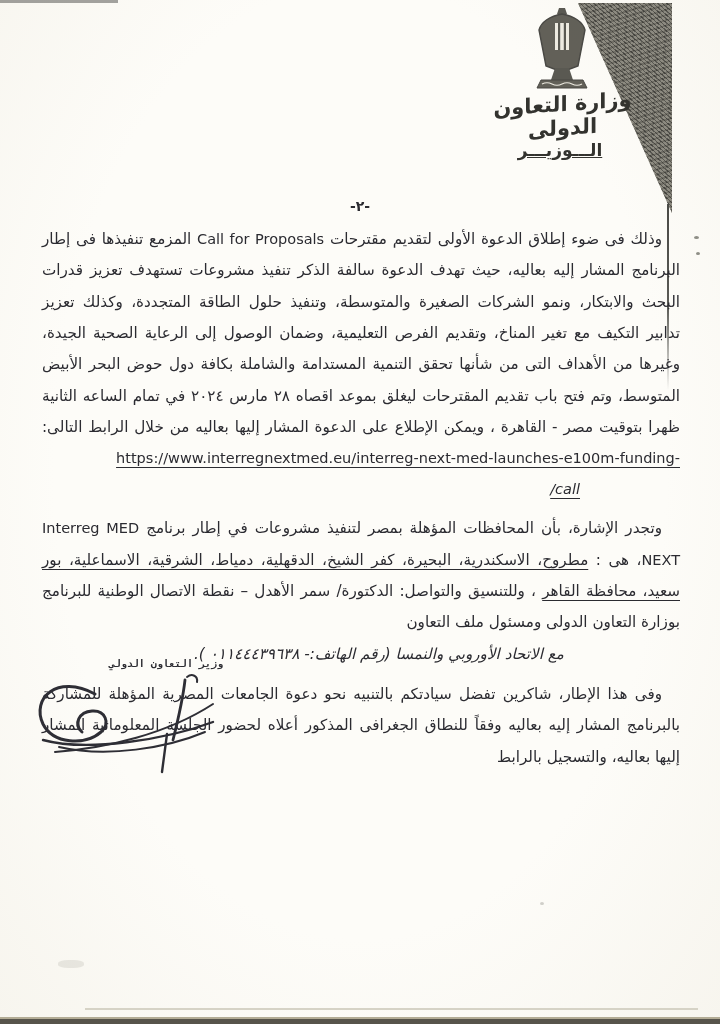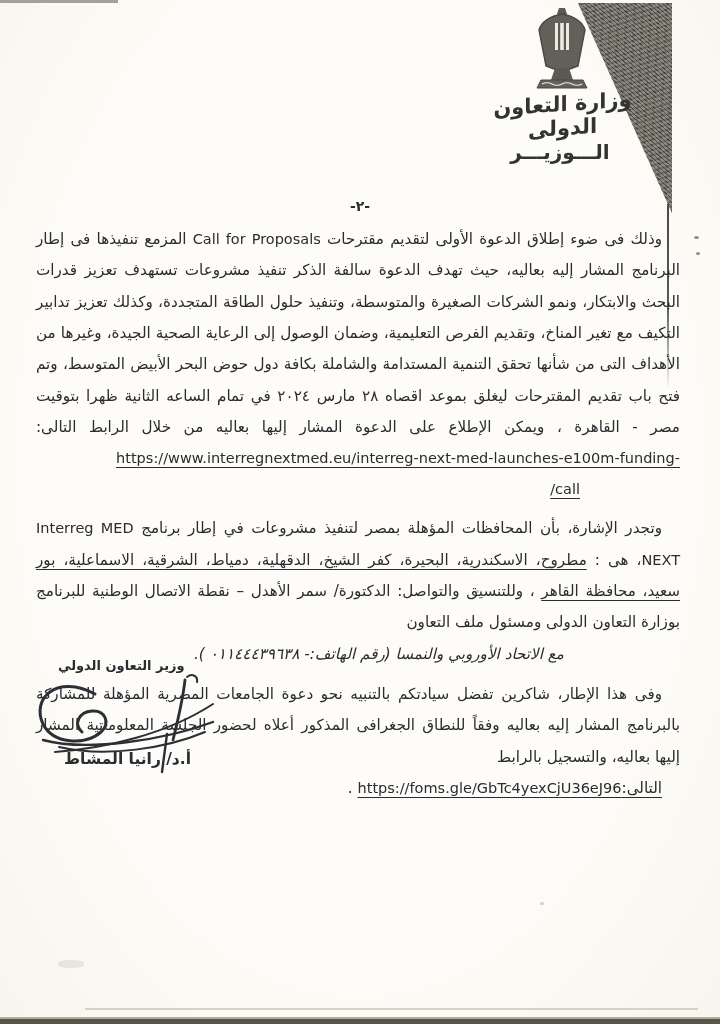--- a/index.html
+++ b/index.html
@@ -29,40 +29,40 @@
   .speck{position:absolute;background:#8e8e86;border-radius:50%;}
   
   .emblem{position:absolute;left:531px;top:6px;width:62px;height:84px;opacity:.92;}
   .ministry-name{
     position:absolute;left:480px;top:92px;width:165px;
     font-weight:700;font-size:21px;text-align:center;direction:rtl;
     transform:rotate(-4deg) skewX(-4deg);letter-spacing:.5px;color:#33332f;
   }
   .minister-title{
     position:absolute;left:505px;top:140px;width:110px;
-    font-weight:700;font-size:20px;text-align:center;direction:rtl;color:#33332f;
+    font-weight:700;font-size:17px;text-align:center;direction:rtl;color:#33332f;text-decoration:underline;
   }
   
   .page-number{position:absolute;left:0;right:0;top:198px;text-align:center;
     font-size:14px;font-weight:600;}
-  .letter{position:absolute;right:40px;left:36px;top:224px;direction:rtl;
+  .letter{position:absolute;right:40px;left:42px;top:224px;direction:rtl;
     font-size:15.2px;line-height:2.06;text-align:justify;
     filter:blur(.18px);}
   .letter p{margin:0 0 9px 0;}
   .indent{text-indent:18px;}
   .u{text-decoration:underline;text-underline-offset:4px;}
   .latin{direction:ltr;unicode-bidi:embed;font-size:14.5px;}
-  .call-line{display:block;direction:ltr;text-align:right;padding-right:100px;}
+  .call-line{display:block;direction:ltr;text-align:right;padding-right:100px;font-style:italic;}
   .hang-line{display:block;padding-right:98px;font-style:italic;}
   .link-line{display:block;text-align:right;}
   .closing{position:absolute;left:0;right:0;top:612px;text-align:center;direction:rtl;
     font-weight:700;font-size:16px;color:#26262c;}
   
-  .sig-title{position:absolute;left:58px;top:658px;width:165px;text-align:left;
-    direction:rtl;font-weight:700;font-size:13px;}
+  .sig-title{position:absolute;left:58px;top:658px;width:165px;text-align:right;
+    direction:rtl;font-weight:700;font-size:10px;font-family:Liberation Mono, monospace;}
   .sig-svg{position:absolute;left:15px;top:672px;width:230px;height:105px;}
   .sig-name{position:absolute;left:45px;top:750px;width:165px;text-align:center;
     direction:rtl;font-weight:700;font-size:15.5px;}
 </style>
 </head>
 <body>
 
 <div class="sheet">
 
   <div class="top-strip"></div>
@@ -92,34 +92,32 @@
 
   <div class="letter">
     <p class="indent">
       <span>وذلك فى ضوء إطلاق الدعوة الأولى لتقديم مقترحات </span><span class="latin">Call for Proposals</span><span> المزمع تنفيذها فى إطار البرنامج المشار إليه بعاليه، حيث تهدف الدعوة سالفة الذكر تنفيذ مشروعات تستهدف تعزيز قدرات البحث والابتكار، ونمو الشركات الصغيرة والمتوسطة، وتنفيذ حلول الطاقة المتجددة، وكذلك تعزيز تدابير التكيف مع تغير المناخ، وتقديم الفرص التعليمية، وضمان الوصول إلى الرعاية الصحية الجيدة، وغيرها من الأهداف التى من شأنها تحقق التنمية المستدامة والشاملة بكافة دول حوض البحر الأبيض المتوسط، وتم فتح باب تقديم المقترحات ليغلق بموعد اقصاه ٢٨ مارس ٢٠٢٤ في تمام الساعه الثانية ظهرا بتوقيت مصر - القاهرة ، ويمكن الإطلاع على الدعوة المشار إليها بعاليه من خلال الرابط التالى: </span><span class="latin u">https://www.interregnextmed.eu/interreg-next-med-launches-e100m-funding-</span><span class="call-line u latin">/call</span>
     </p>
     <p class="indent">
       <span>وتجدر الإشارة، بأن المحافظات المؤهلة بمصر لتنفيذ مشروعات في إطار برنامج </span><span class="latin">Interreg MED NEXT</span><span>، هى : </span><span class="u">مطروح، الاسكندرية، البحيرة، كفر الشيخ، الدقهلية، دمياط، الشرقية، الاسماعلية، بور سعيد، محافظة القاهر</span><span> ، وللتنسيق والتواصل: الدكتورة/ سمر الأهدل – نقطة الاتصال الوطنية للبرنامج بوزارة التعاون الدولى ومسئول ملف التعاون</span><span class="hang-line">مع الاتحاد الأوروبي والنمسا (رقم الهاتف:- ٠١١٤٤٤٣٩٦٣٨ ).</span>
     </p>
     <p class="indent">
       <span>وفى هذا الإطار، شاكرين تفضل سيادتكم بالتنبيه نحو دعوة الجامعات المصرية المؤهلة للمشاركة بالبرنامج المشار إليه بعاليه وفقاً للنطاق الجغرافى المذكور أعلاه لحضور الجلسة المعلوماتية المشار إليها بعاليه، والتسجيل بالرابط </span>
-      <span class="link-line"><span class="u">التالى:</span><span class="latin u">https://foms.gle/GbTc4yexCjU36eJ96</span><span> .</span></span>
     </p>
   </div>
 
 
   <div class="sig-title">وزير التعاون الدولي</div>
   <svg class="sig-svg" viewBox="0 0 230 105" aria-hidden="true">
     <g fill="none" stroke="#2e2e35" stroke-linecap="round">
       <path d="M80,22 C42,2 16,26 28,52 C38,72 70,74 86,60 C96,51 90,38 77,39 C64,40 58,52 67,60" stroke-width="3"></path>
       <path d="M28,68 C72,80 150,68 198,50" stroke-width="2.4"></path>
       <path d="M44,75 C92,86 152,76 190,60" stroke-width="2"></path>
       <path d="M170,8 C168,26 163,48 158,68" stroke-width="2.8"></path>
       <path d="M172,5 C177,1 183,4 182,10" stroke-width="2"></path>
       <path d="M198,32 C152,62 92,76 40,80" stroke-width="2"></path>
       <path d="M152,62 L147,100" stroke-width="2.4"></path>
     </g>
   </svg>
-  <div class="sig-name">أ.د/ رانيا المشاط</div>
 
   <div class="bottom-line"></div>
   <div class="bottom-band"></div>
 </div>
 
 </body></html>

